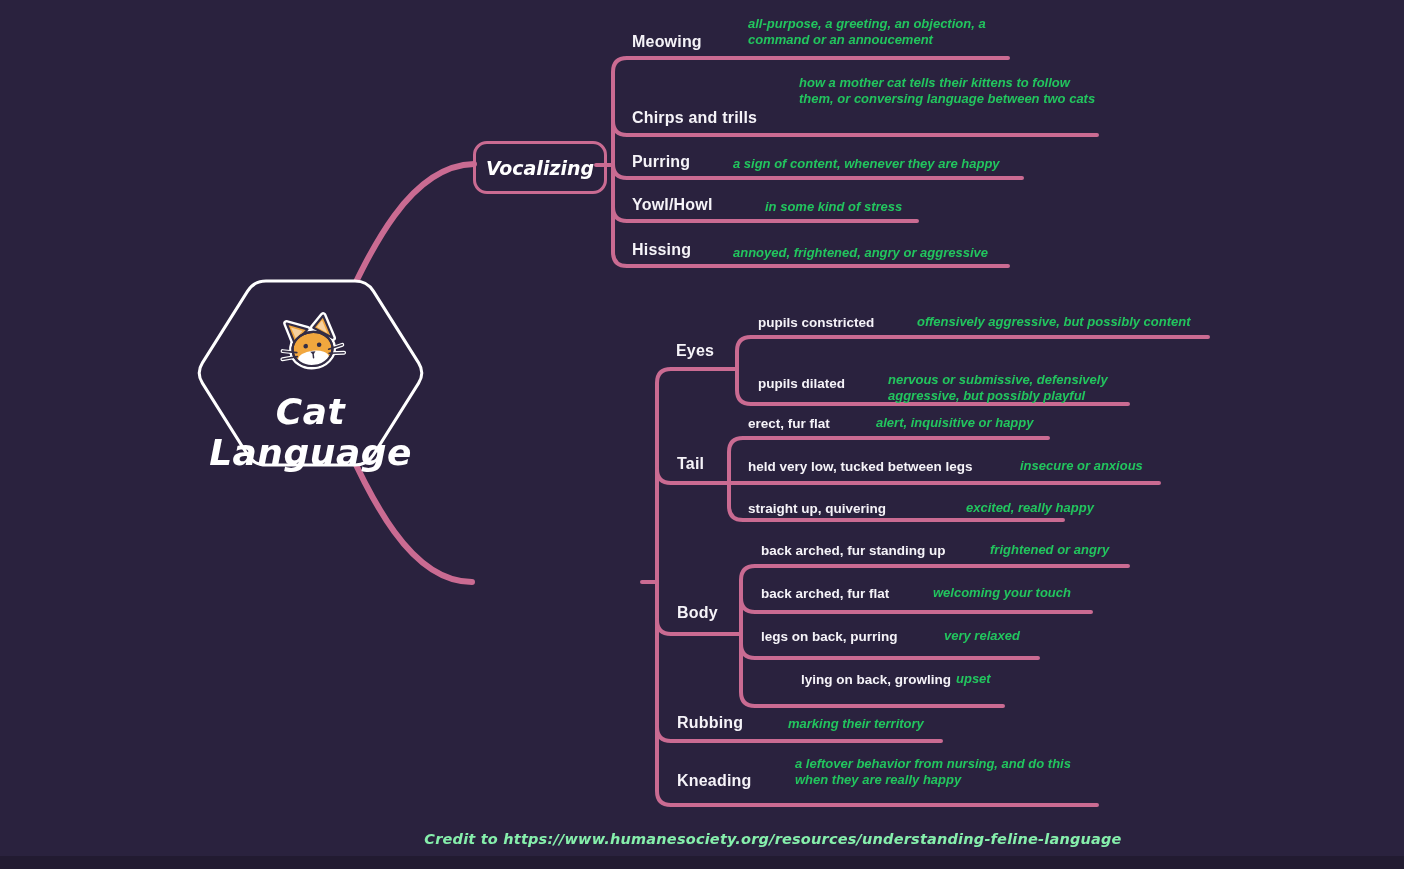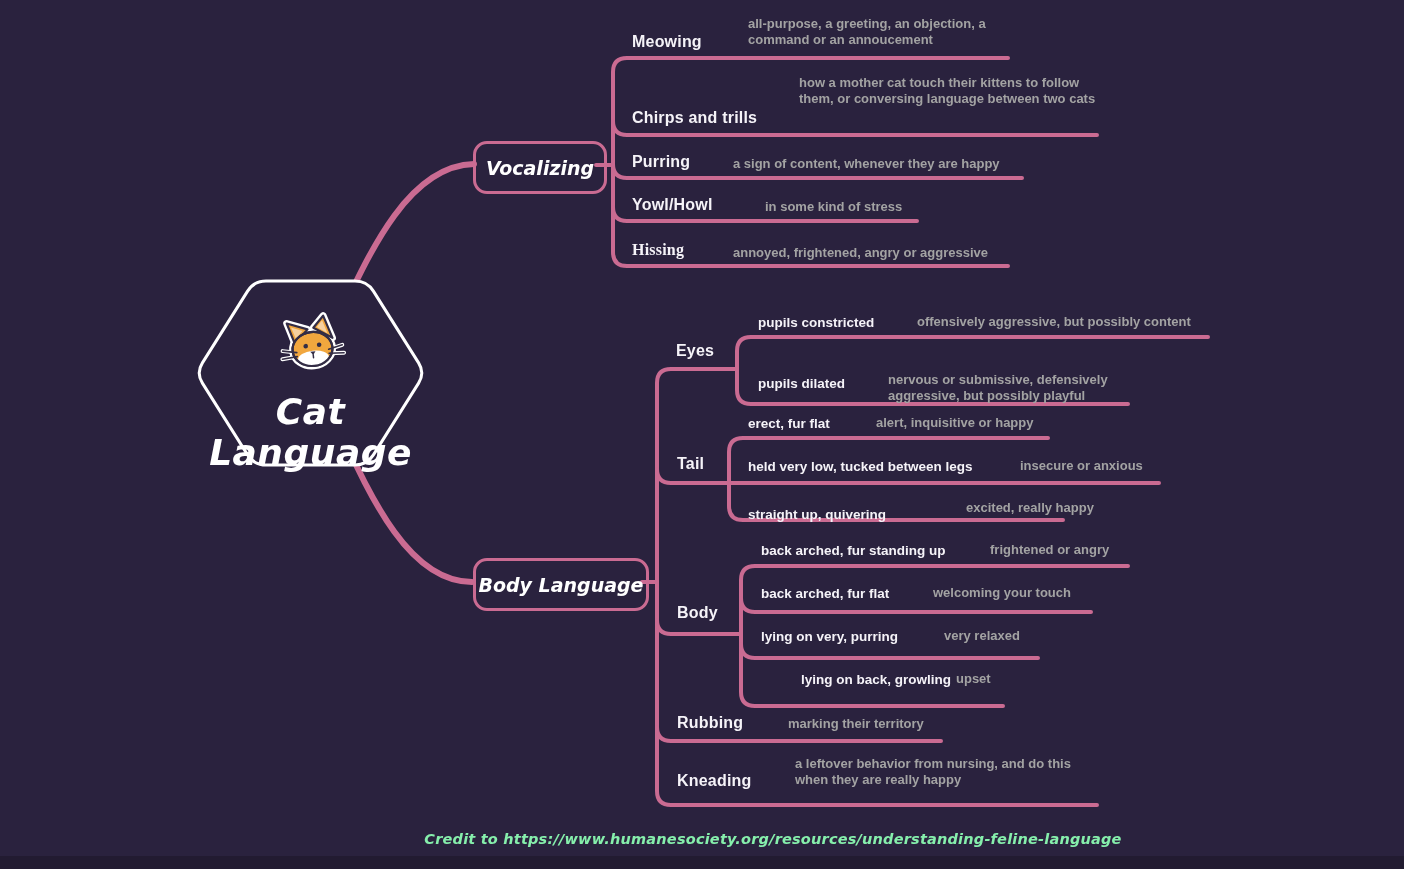--- a/index.html
+++ b/index.html
@@ -5,21 +5,21 @@
   html,body{margin:0;padding:0;background:#2a223e;}
   .stage{
     position:relative;width:1404px;height:869px;overflow:hidden;
     background:#2a223e;
     font-family:"Liberation Sans",sans-serif;
   }
   .stage svg.wires{position:absolute;left:0;top:0;}
   .t{position:absolute;color:#f5f3f8;white-space:nowrap;line-height:1.26;}
   .lbl{font-weight:700;font-size:16px;letter-spacing:.2px;}
   .sub{font-weight:700;font-size:13.5px;}
-  .desc{font-weight:600;font-size:13px;color:#a3a3a3;}
+  .desc{font-weight:600;font-size:13px;color:#22c55e;font-style:italic;}
   .wrap{white-space:normal;}
   .node{
     position:absolute;border:3px solid #ca6b92;border-radius:14px;
     display:flex;align-items:center;justify-content:center;
     color:#ffffff;background:transparent;
   }
   .script{font-family:"DejaVu Sans",sans-serif;font-style:italic;font-weight:700;}
   .node .script{font-size:19px;}
   .center-title{
     position:absolute;left:196px;top:391px;width:229px;text-align:center;
@@ -104,59 +104,56 @@
       <path d="M28.5,35.5 L33.7,35.5 L31.1,39 Z" fill="#332d45"></path>
       <path d="M31.1,38.8 V41.8" stroke="#332d45" stroke-width="1.5" stroke-linecap="round" fill="none"></path>
     </g>
   </svg>
 
   <div class="center-title script">Cat Language</div>
 
   <div class="node" style="left:473px;top:141px;width:128px;height:47px;">
     <span class="script">Vocalizing</span>
   </div>
-  <div class="node" style="left:473px;top:558px;width:170px;height:47px;">
-    <span class="script">Body Language</span>
-  </div>
 
   <div class="t lbl" style="left:632px;top:32px;">Meowing</div>
   <div class="t desc wrap" style="left:748px;top:16px;width:256px;">all-purpose, a greeting, an objection, a command or an annoucement</div>
 
   <div class="t lbl" style="left:632px;top:108px;">Chirps and trills</div>
-  <div class="t desc wrap" style="left:799px;top:75px;width:298px;">how a mother cat touch their kittens to follow them, or conversing language between two cats</div>
+  <div class="t desc wrap" style="left:799px;top:75px;width:298px;">how a mother cat tells their kittens to follow them, or conversing language between two cats</div>
 
   <div class="t lbl" style="left:632px;top:152px;">Purring</div>
   <div class="t desc" style="left:733px;top:156px;">a sign of content, whenever they are happy</div>
 
   <div class="t lbl" style="left:632px;top:195px;">Yowl/Howl</div>
   <div class="t desc" style="left:765px;top:199px;">in some kind of stress</div>
 
-  <div class="t lbl" style="left:632px;top:240px;font-family:Liberation Serif, serif;">Hissing</div>
+  <div class="t lbl" style="left:632px;top:240px;">Hissing</div>
   <div class="t desc" style="left:733px;top:245px;">annoyed, frightened, angry or aggressive</div>
 
   <div class="t lbl" style="left:676px;top:341px;">Eyes</div>
   <div class="t sub" style="left:758px;top:314px;">pupils constricted</div>
   <div class="t desc" style="left:917px;top:314px;">offensively aggressive, but possibly content</div>
   <div class="t sub" style="left:758px;top:375px;">pupils dilated</div>
   <div class="t desc wrap" style="left:888px;top:372px;width:240px;">nervous or submissive, defensively aggressive, but possibly playful</div>
 
   <div class="t lbl" style="left:677px;top:454px;">Tail</div>
   <div class="t sub" style="left:748px;top:415px;">erect, fur flat</div>
   <div class="t desc" style="left:876px;top:415px;">alert, inquisitive or happy</div>
   <div class="t sub" style="left:748px;top:458px;">held very low, tucked between legs</div>
   <div class="t desc" style="left:1020px;top:458px;">insecure or anxious</div>
-  <div class="t sub" style="left:748px;top:500px;margin-top:6px;">straight up, quivering</div>
+  <div class="t sub" style="left:748px;top:500px;">straight up, quivering</div>
   <div class="t desc" style="left:966px;top:500px;">excited, really happy</div>
 
   <div class="t lbl" style="left:677px;top:603px;">Body</div>
   <div class="t sub" style="left:761px;top:542px;">back arched, fur standing up</div>
   <div class="t desc" style="left:990px;top:542px;">frightened or angry</div>
   <div class="t sub" style="left:761px;top:585px;">back arched, fur flat</div>
   <div class="t desc" style="left:933px;top:585px;">welcoming your touch</div>
-  <div class="t sub" style="left:761px;top:628px;">lying on very, purring</div>
+  <div class="t sub" style="left:761px;top:628px;">legs on back, purring</div>
   <div class="t desc" style="left:944px;top:628px;">very relaxed</div>
   <div class="t sub" style="left:761px;top:671px;padding-left:40px;">lying on back, growling</div>
   <div class="t desc" style="left:956px;top:671px;">upset</div>
 
   <div class="t lbl" style="left:677px;top:713px;">Rubbing</div>
   <div class="t desc" style="left:788px;top:716px;">marking their territory</div>
   <div class="t lbl" style="left:677px;top:771px;">Kneading</div>
   <div class="t desc wrap" style="left:795px;top:756px;width:298px;">a leftover behavior from nursing, and do this when they are really happy</div>
 
   <div class="credit script">Credit to https://www.humanesociety.org/resources/understanding-feline-language</div>

